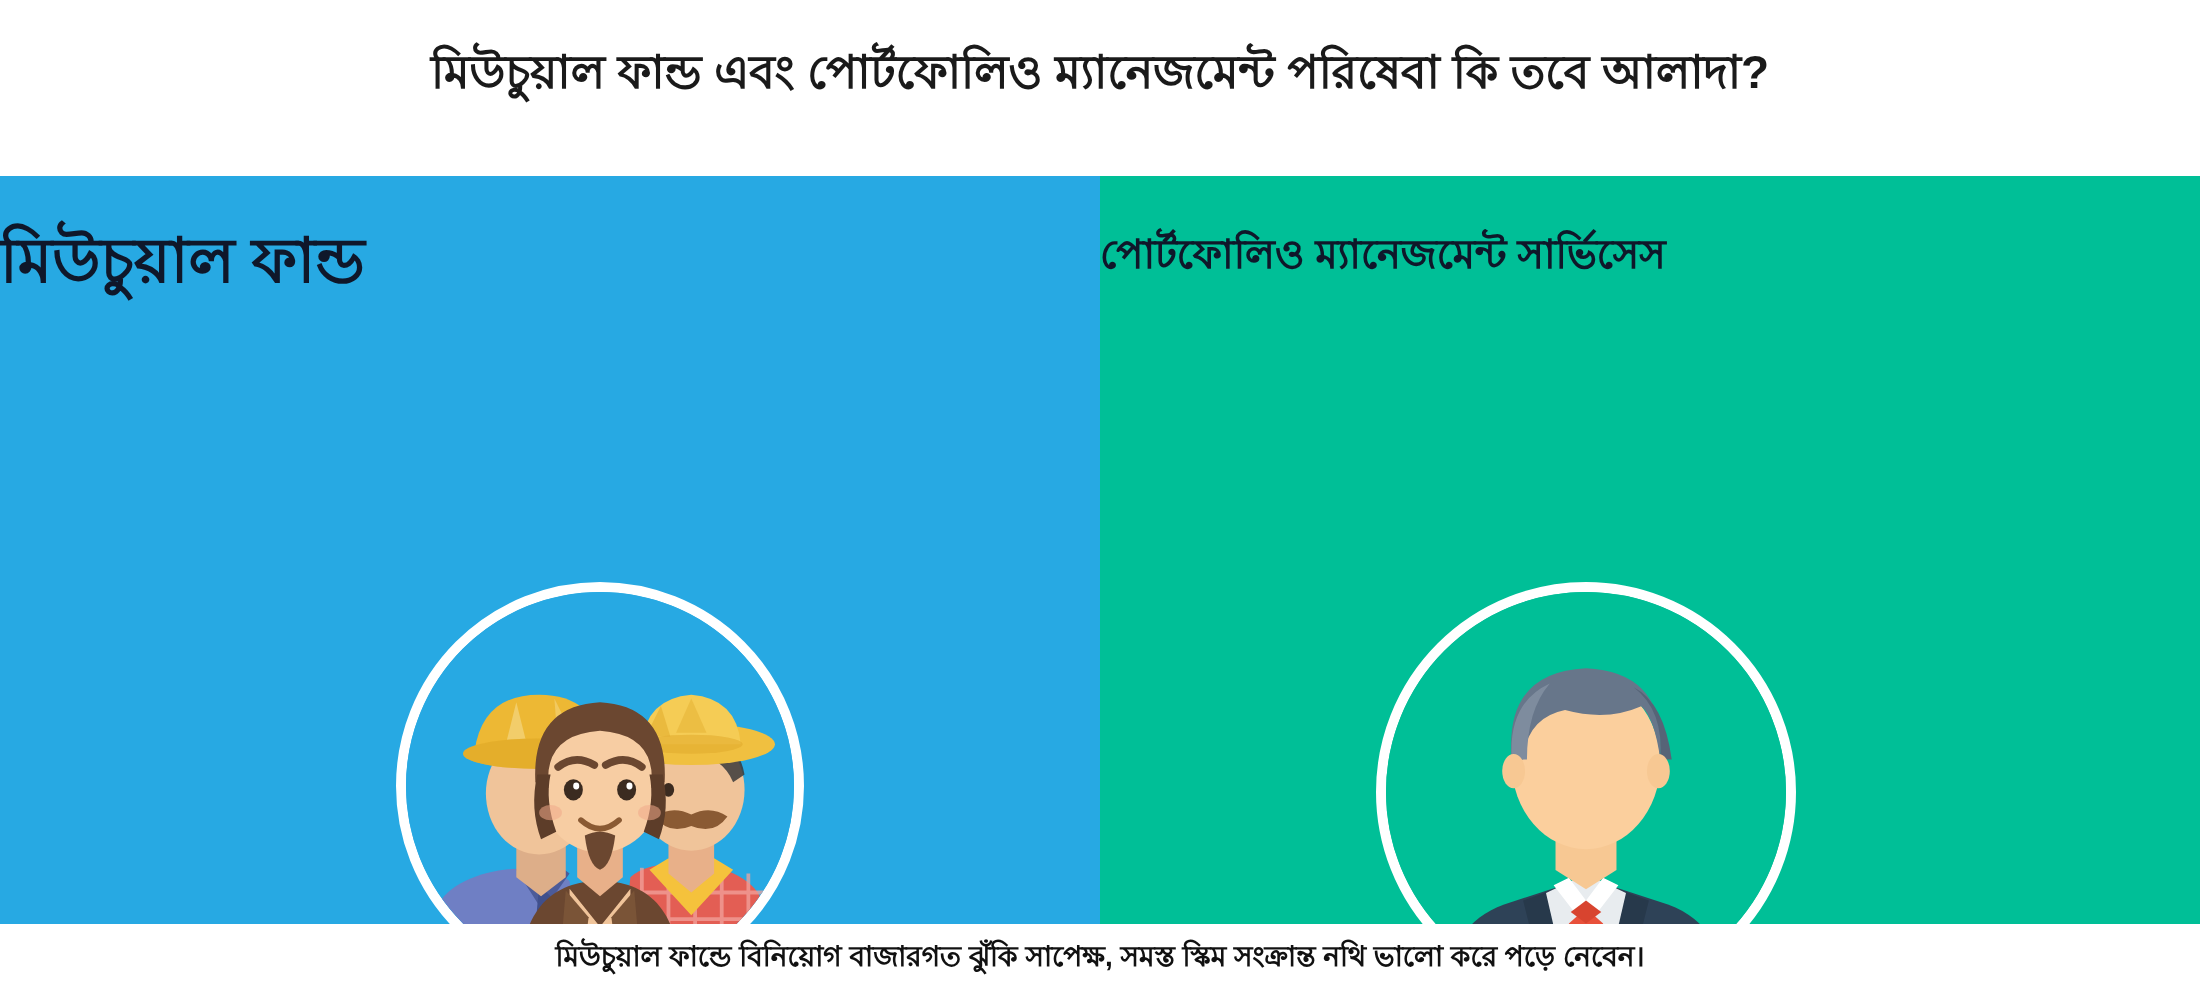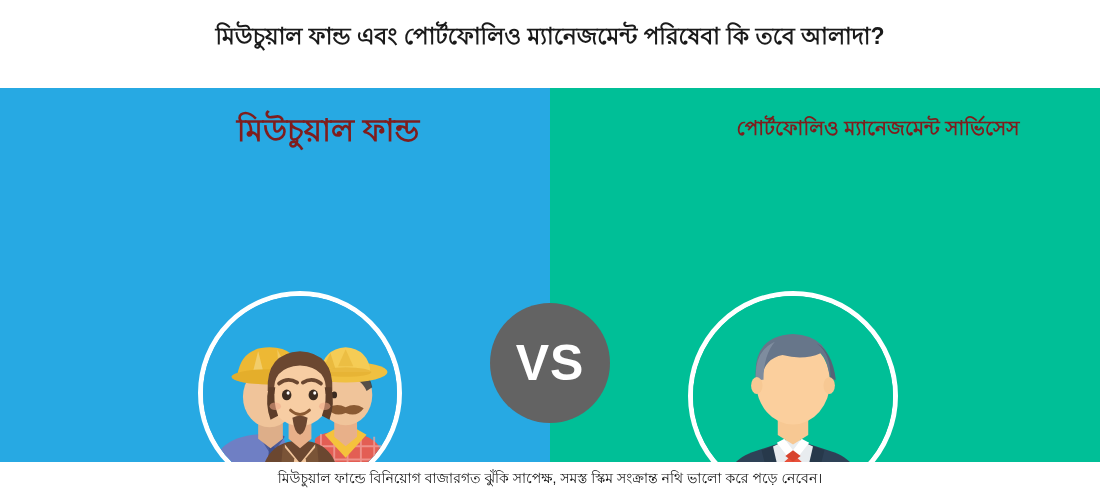--- a/index.html
+++ b/index.html
@@ -53,22 +53,22 @@
     height: 374px;
   }
   .panel-left  { left: 0;    background: #27a9e3; }
   .panel-right { left: 550px; background: #00bf97; }
 
   .panel-title {
     position: absolute;
     top: 22px;
     left: 0;
     width: 656px;
-    text-align: center;
-    color: #7f1d1d;
+    text-align: left;
+    color: #0f172a;
     font-weight: bold;
     line-height: 33px;
   }
   .panel-title.left  { font-size: 31px; top: 26px; }
   .panel-title.right { font-size: 20px; top: 24px; }
 
   
   .avatar-ring {
     position: absolute;
     border-radius: 50%;
@@ -108,21 +108,21 @@
     left: 0; top: 462px;
     width: 1100px;
     height: 34px;
     background: #ffffff;
     display: flex;
     align-items: center;
     justify-content: center;
   }
   .footer-text {
     color: #111111;
-    font-weight: normal;
+    font-weight: bold;
     font-size: 14px;
     text-align: center;
     white-space: nowrap;
   }
 </style>
 </head>
 <body>
 
 <div class="header">
   <div class="header-line">মিউচুয়াল ফান্ড এবং পোর্টফোলিও ম্যানেজমেন্ট পরিষেবা কি তবে আলাদা?</div>
@@ -259,20 +259,17 @@
         <path d="M66 88 q-4 -46 39 -48 q43 2 39 48 q-3 -22 -10 -28 q-18 8 -40 2 q-20 4 -22 26 Z" fill="#67768a"></path>
         <path d="M66 88 q-2 -30 20 -40 q-12 14 -12 40 Z" fill="#7e8c9e"></path>
         <path d="M144 88 q2 -26 -14 -38 q16 8 20 38 Z" fill="#566477"></path>
 
         <ellipse cx="67" cy="94" rx="6" ry="9" fill="#f7c893"></ellipse>
         <ellipse cx="143" cy="94" rx="6" ry="9" fill="#f7c893"></ellipse>
       </svg>
     </div>
   </div>
 
-  <div class="vs-badge">
-    <span class="vs-text">VS</span>
-  </div>
 </div>
 
 <div class="footer">
   <div class="footer-text">মিউচুয়াল ফান্ডে বিনিয়োগ বাজারগত ঝুঁকি সাপেক্ষ, সমস্ত স্কিম সংক্রান্ত নথি ভালো করে পড়ে নেবেন।</div>
 </div>
 
 </body></html>

